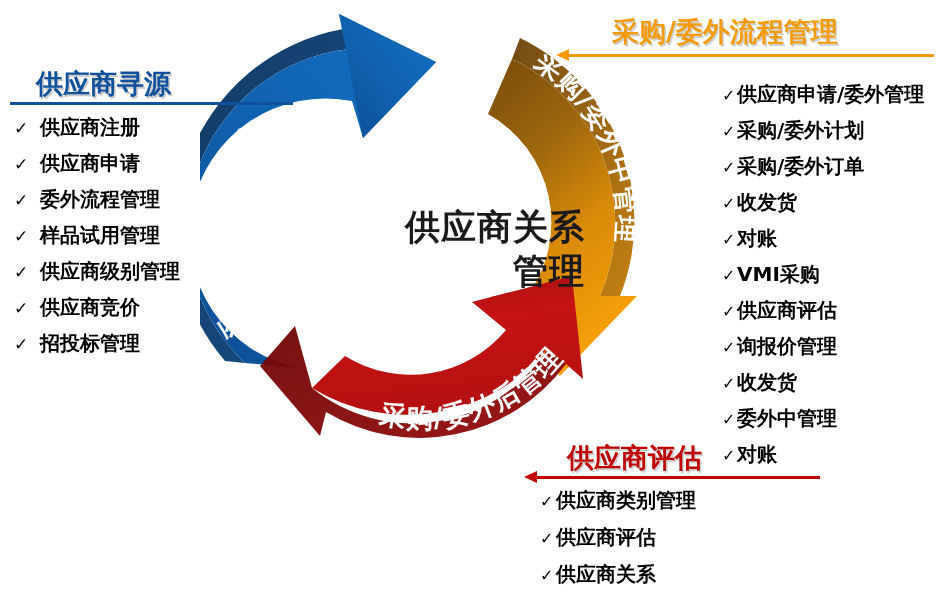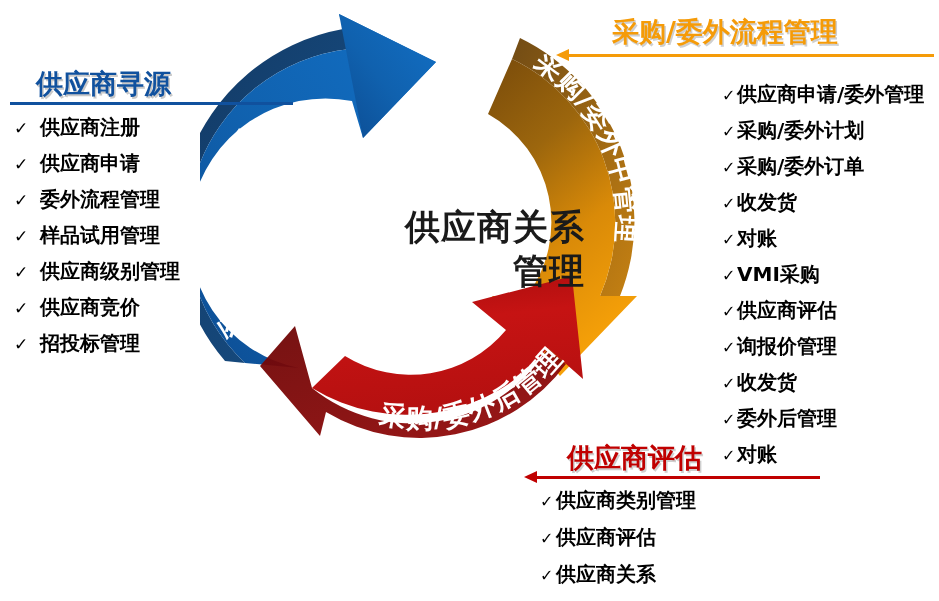--- a/index.html
+++ b/index.html
@@ -351,21 +351,21 @@
     <div class="row">
       <span class="chk">✓</span>
       <span>询报价管理</span>
     </div>
     <div class="row">
       <span class="chk">✓</span>
       <span>收发货</span>
     </div>
     <div class="row">
       <span class="chk">✓</span>
-      <span>委外后管理</span>
+      <span>委外中管理</span>
     </div>
     <div class="row">
       <span class="chk">✓</span>
       <span>对账</span>
     </div>
   </div>
 
   <div class="sec-head red">供应商评估</div>
   <div class="arrow-line red-arrow">
     <span class="head"></span>

